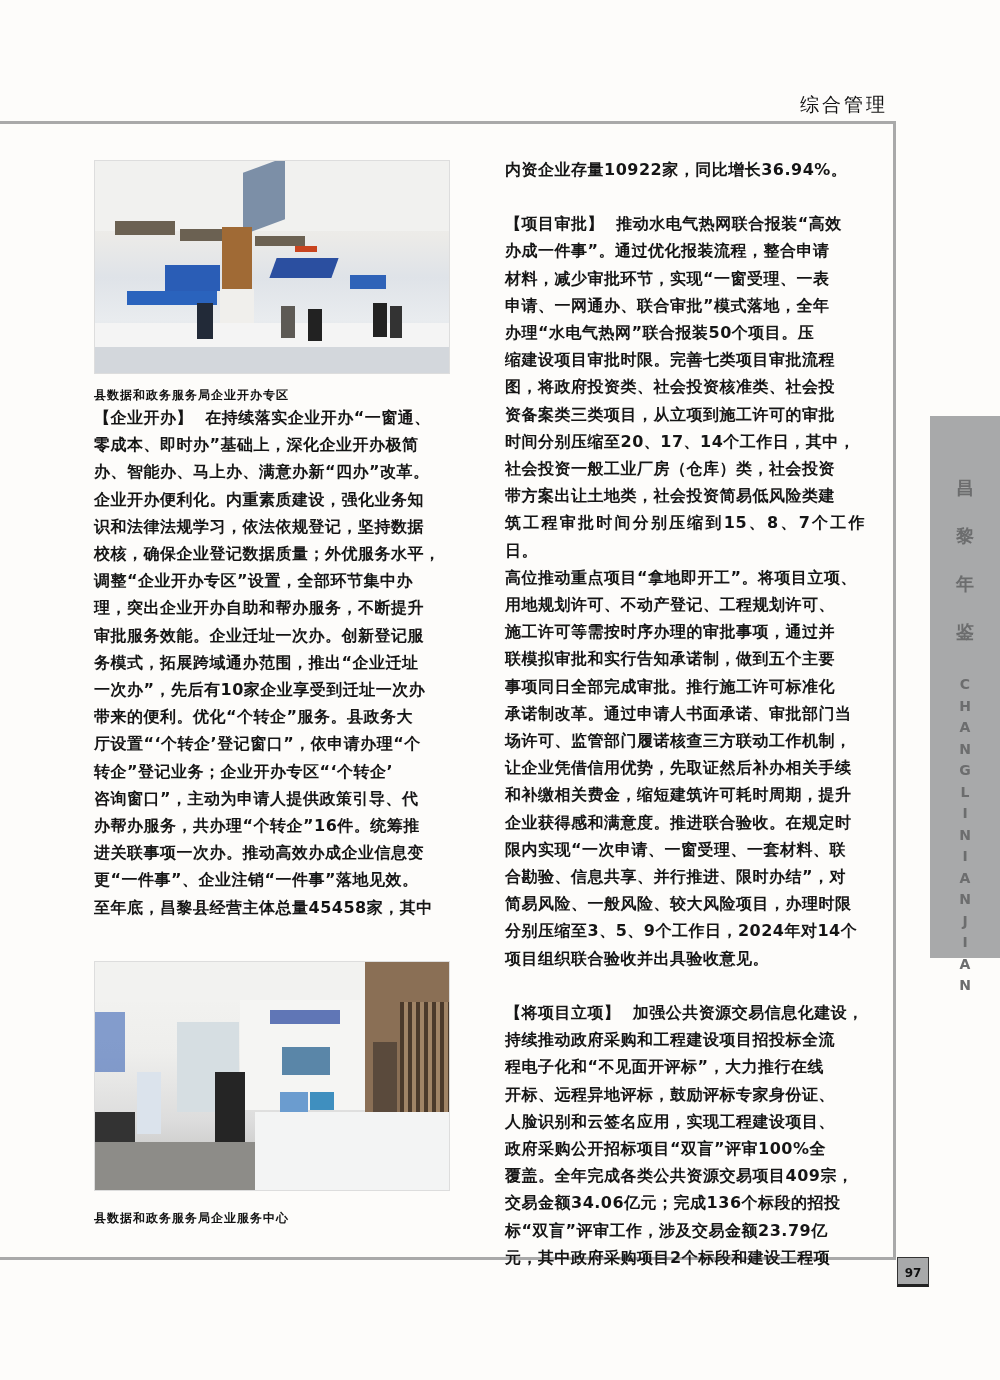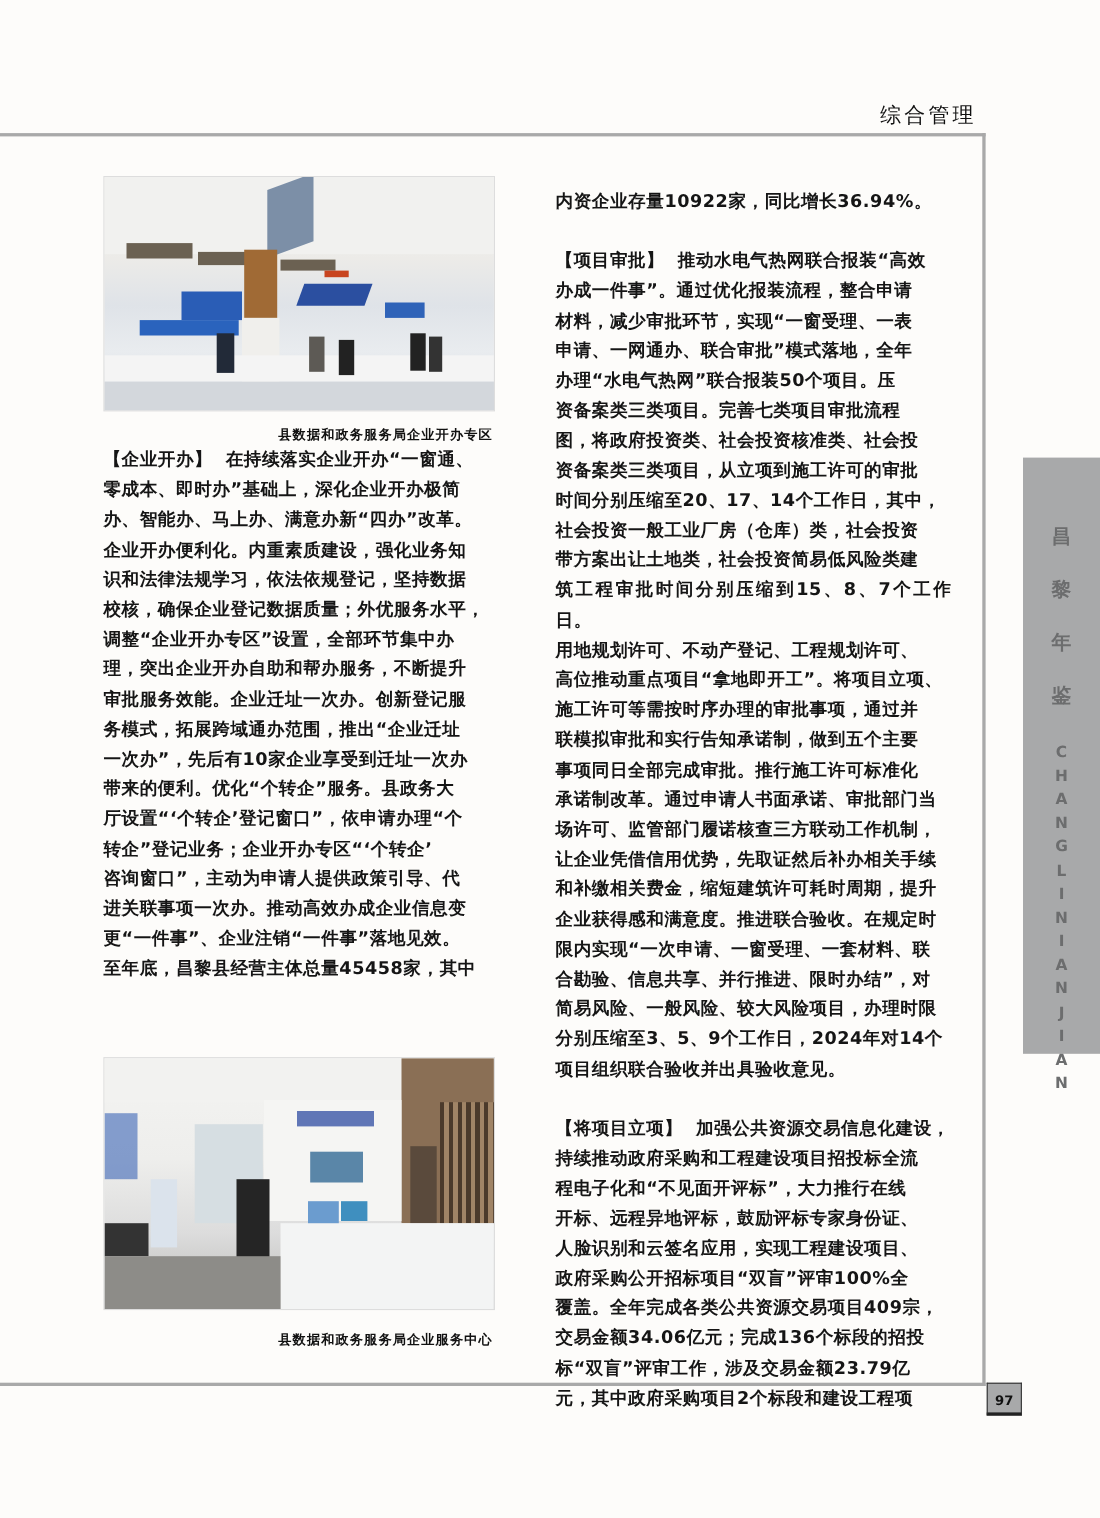--- a/index.html
+++ b/index.html
@@ -20,21 +20,21 @@
   }
   .photo {
     position:absolute; overflow:hidden; border:1px solid #ddd;
   }
   .photo1 { left:94px; top:160px; width:354px; height:212px;
     background:linear-gradient(180deg,#f3f3f1 0%,#ecebe8 35%,#dfe3e8 55%,#e9ecef 75%,#cfd3d8 100%); }
   .photo2 { left:94px; top:961px; width:354px; height:228px;
     background:linear-gradient(180deg,#f4f4f2 0%,#eeeeec 40%,#dcdcdc 70%,#b9b9b7 100%); }
   .caption {
     position:absolute; font-family:"DejaVu Sans", sans-serif; font-weight:bold;
-    font-size:12px; letter-spacing:1px; text-align:right; color:#111;
+    font-size:12px; letter-spacing:1px; text-align:left; color:#111;
   }
   .col-text {
     position:absolute; font-size:16px; line-height:27.2px; font-weight:bold;
     letter-spacing:0.5px; text-align:justify; color:#151515;
     font-family:"DejaVu Sans", sans-serif;
   }
   .heading { font-weight:bold; }
   .sidebar-tab {
     position:absolute; left:930px; top:416px; width:70px; height:542px;
     background:#a8a9aa;
@@ -96,20 +96,21 @@
   <div>校核，确保企业登记数据质量；外优服务水平，</div>
   <div>调整“企业开办专区”设置，全部环节集中办</div>
   <div>理，突出企业开办自助和帮办服务，不断提升</div>
   <div>审批服务效能。企业迁址一次办。创新登记服</div>
   <div>务模式，拓展跨域通办范围，推出“企业迁址</div>
   <div>一次办”，先后有10家企业享受到迁址一次办</div>
   <div>带来的便利。优化“个转企”服务。县政务大</div>
   <div>厅设置“‘个转企’登记窗口”，依申请办理“个</div>
   <div>转企”登记业务；企业开办专区“‘个转企’</div>
   <div>咨询窗口”，主动为申请人提供政策引导、代</div>
+  <div>办帮办服务，共办理“个转企”16件。统筹推</div>
   <div>进关联事项一次办。推动高效办成企业信息变</div>
   <div>更“一件事”、企业注销“一件事”落地见效。</div>
   <div>至年底，昌黎县经营主体总量45458家，其中</div>
 </div>
 
 <div class="photo photo2">
   <div class="shape" style="left:0;top:0;width:354px;height:40px;background:#f2f2f0"></div>
   <div class="shape" style="left:270px;top:0;width:84px;height:150px;background:#8a6f55"></div>
   <div class="shape" style="left:305px;top:40px;width:49px;height:110px;background:repeating-linear-gradient(90deg,#4b3a2b 0 4px,#a08466 4px 8px)"></div>
   <div class="shape" style="left:278px;top:80px;width:24px;height:70px;background:#5a4a3c"></div>
@@ -121,37 +122,37 @@
   <div class="shape" style="left:42px;top:110px;width:24px;height:62px;background:#dbe3ec"></div>
   <div class="shape" style="left:160px;top:150px;width:194px;height:78px;background:#f3f4f4"></div>
   <div class="shape" style="left:185px;top:130px;width:28px;height:20px;background:#6b9ccf"></div>
   <div class="shape" style="left:215px;top:130px;width:24px;height:18px;background:#3f8fbf"></div>
   <div class="shape" style="left:120px;top:110px;width:30px;height:100px;background:#252525"></div>
   <div class="shape" style="left:0;top:150px;width:40px;height:30px;background:#333"></div>
   <div class="shape" style="left:0;top:180px;width:160px;height:48px;background:#8d8c88"></div>
 </div>
 <div class="caption" style="left:94px;top:1210px;width:354px;">县数据和政务服务局企业服务中心</div>
 
-<div class="col-text" style="left:505px;top:156px;width:360px;margin-top:13px;">
+<div class="col-text" style="left:505px;top:156px;width:360px;">
   <div>内资企业存量10922家，同比增长36.94%。</div>
   <div style="height:27px"></div>
   <div><span class="heading">【项目审批】</span>&nbsp;&nbsp;<span>推动水电气热网联合报装“高效</span></div>
   <div>办成一件事”。通过优化报装流程，整合申请</div>
   <div>材料，减少审批环节，实现“一窗受理、一表</div>
   <div>申请、一网通办、联合审批”模式落地，全年</div>
   <div>办理“水电气热网”联合报装50个项目。压</div>
-  <div>资备案类三类项目。完善七类项目审批流程</div>
+  <div>缩建设项目审批时限。完善七类项目审批流程</div>
   <div>图，将政府投资类、社会投资核准类、社会投</div>
   <div>资备案类三类项目，从立项到施工许可的审批</div>
   <div>时间分别压缩至20、17、14个工作日，其中，</div>
   <div>社会投资一般工业厂房（仓库）类，社会投资</div>
   <div>带方案出让土地类，社会投资简易低风险类建</div>
   <div>筑工程审批时间分别压缩到15、8、7个工作日。</div>
+  <div>高位推动重点项目“拿地即开工”。将项目立项、</div>
   <div>用地规划许可、不动产登记、工程规划许可、</div>
-  <div>高位推动重点项目“拿地即开工”。将项目立项、</div>
   <div>施工许可等需按时序办理的审批事项，通过并</div>
   <div>联模拟审批和实行告知承诺制，做到五个主要</div>
   <div>事项同日全部完成审批。推行施工许可标准化</div>
   <div>承诺制改革。通过申请人书面承诺、审批部门当</div>
   <div>场许可、监管部门履诺核查三方联动工作机制，</div>
   <div>让企业凭借信用优势，先取证然后补办相关手续</div>
   <div>和补缴相关费金，缩短建筑许可耗时周期，提升</div>
   <div>企业获得感和满意度。推进联合验收。在规定时</div>
   <div>限内实现“一次申请、一窗受理、一套材料、联</div>
   <div>合勘验、信息共享、并行推进、限时办结”，对</div>

